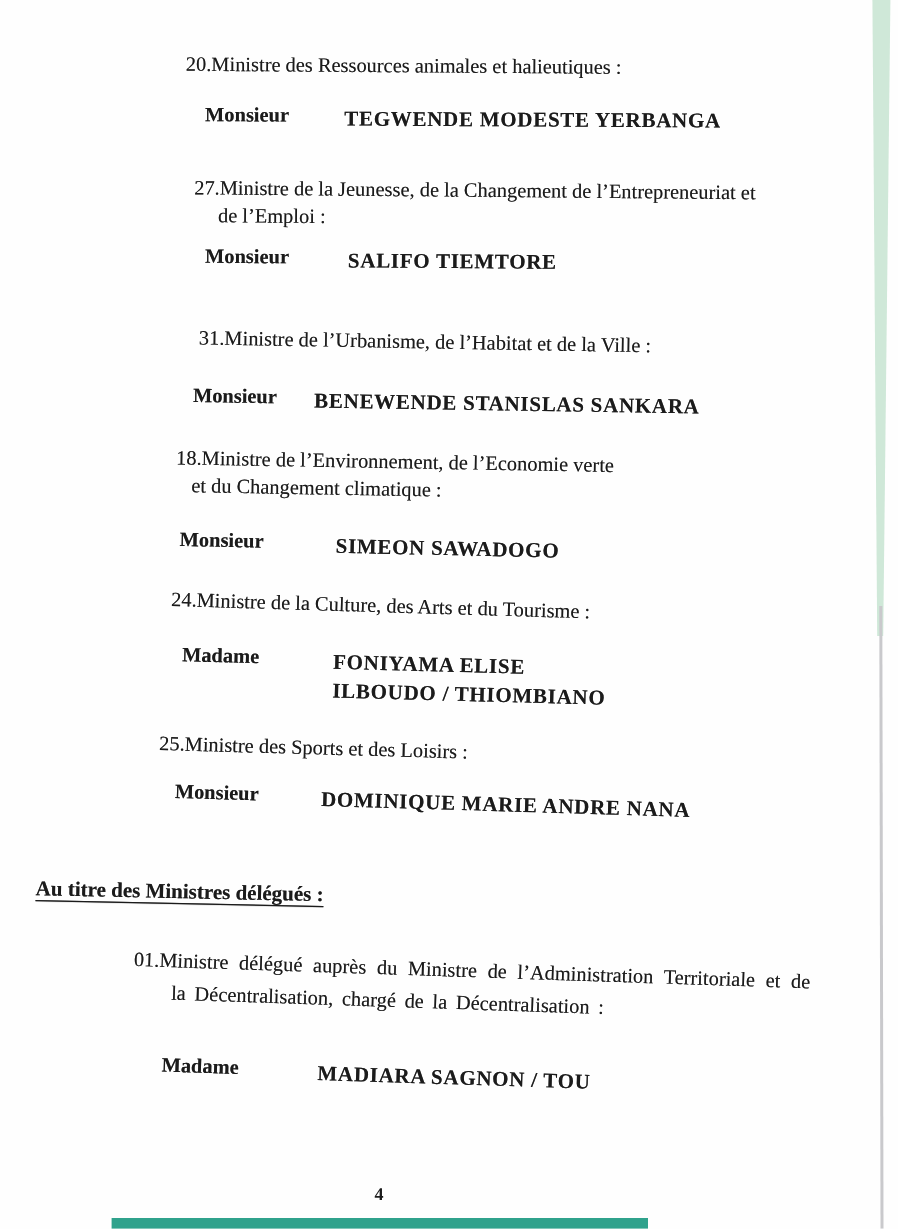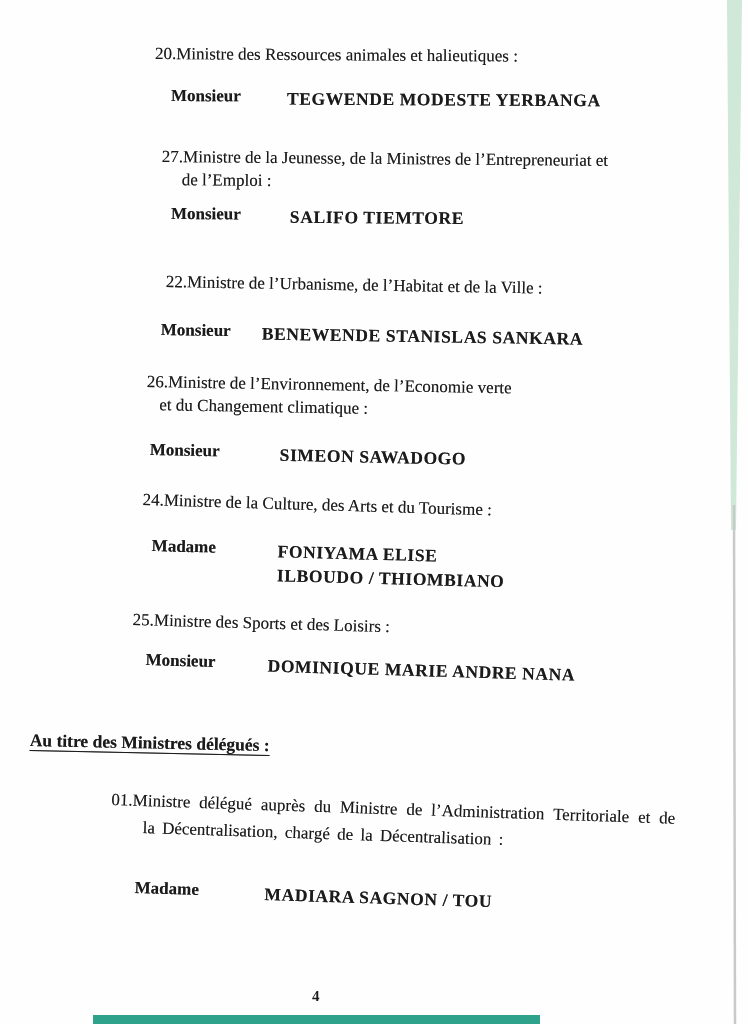--- a/index.html
+++ b/index.html
@@ -69,32 +69,32 @@
     <polygon points="727,0 742,0 736,530 731,530" fill="#cfe8d8"></polygon>
     <line x1="734" y1="505" x2="735" y2="1024" stroke="#c9c9cc" stroke-width="2.5"></line>
     <rect x="93" y="1015" width="447" height="9" fill="#2fa28c"></rect>
   </svg>
 
   <div class="blk title b20t"><span>20.</span><span>Ministre des Ressources animales et halieutiques :</span></div>
   <div class="blk row b20r">
     <span class="sal w116">Monsieur</span><span class="name">TEGWENDE MODESTE YERBANGA</span>
   </div>
 
-  <div class="blk title b21t"><span>27.</span><span>Ministre de la Jeunesse, de la Ministres de l’Entrepreneuriat et
+  <div class="blk title b21t"><span>27.</span><span>Ministre de la Jeunesse, de la Changement de l’Entrepreneuriat et
 de l’Emploi :</span></div>
   <div class="blk row b21r">
     <span class="sal w119">Monsieur</span><span class="name">SALIFO TIEMTORE</span>
   </div>
 
-  <div class="blk title b22t"><span>22.</span><span>Ministre de l’Urbanisme, de l’Habitat et de la Ville :</span></div>
+  <div class="blk title b22t"><span>31.</span><span>Ministre de l’Urbanisme, de l’Habitat et de la Ville :</span></div>
   <div class="blk row b22r">
     <span class="sal w101">Monsieur</span><span class="name">BENEWENDE STANISLAS SANKARA</span>
   </div>
 
-  <div class="blk title b23t"><span>26.</span><span>Ministre de l’Environnement, de l’Economie verte
+  <div class="blk title b23t"><span>18.</span><span>Ministre de l’Environnement, de l’Economie verte
 et du Changement climatique :</span></div>
   <div class="blk row b23r">
     <span class="sal w130">Monsieur</span><span class="name">SIMEON SAWADOGO</span>
   </div>
 
   <div class="blk title b24t"><span>24.</span><span>Ministre de la Culture, des Arts et du Tourisme :</span></div>
   <div class="blk row b24r">
     <span class="sal w126">Madame</span><span class="name">FONIYAMA ELISE
 ILBOUDO / THIOMBIANO</span>
   </div>

